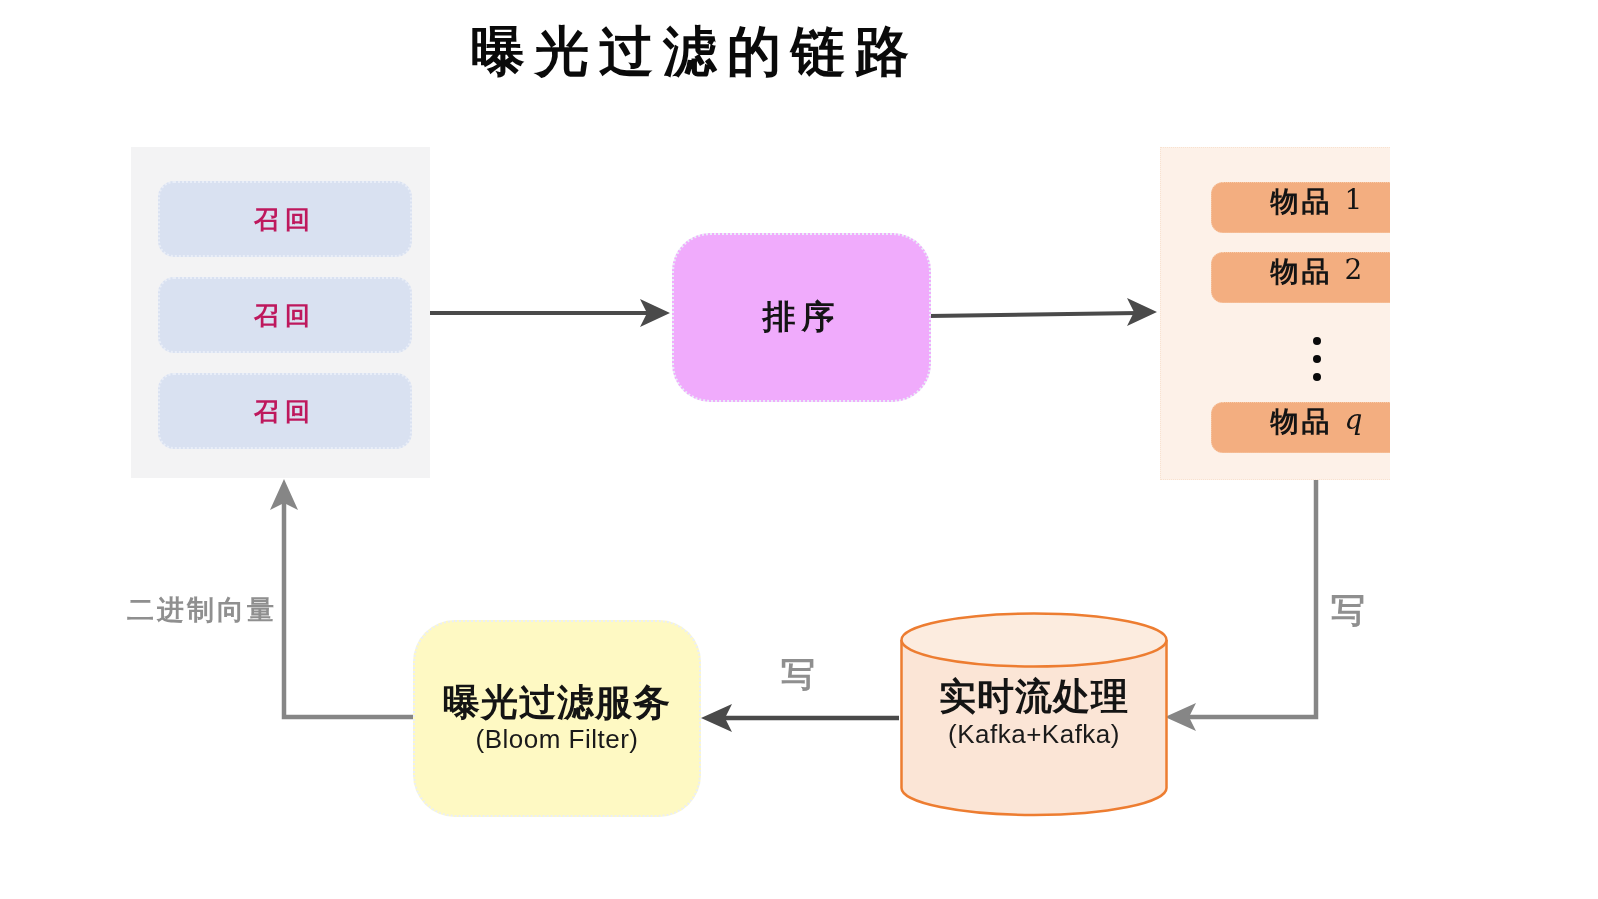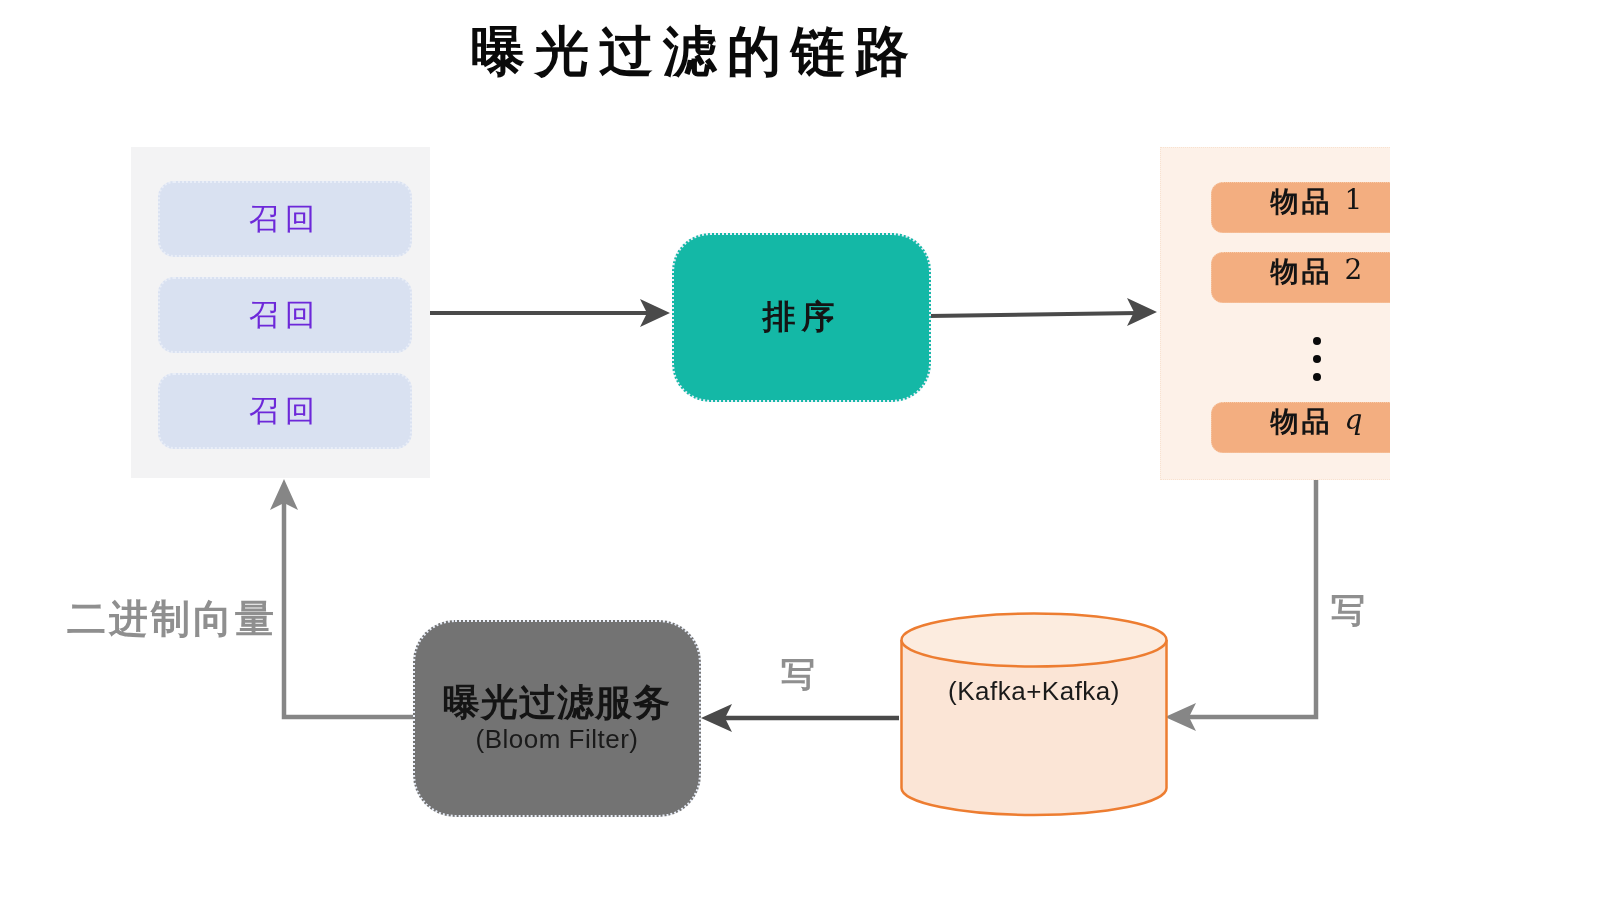--- a/index.html
+++ b/index.html
@@ -28,31 +28,31 @@
     left: 131px; top: 147px; width: 299px; height: 331px;
     background: #f3f3f4;
   }
   .recall-box {
     position: absolute;
     left: 27px; width: 250px; height: 72px;
     background: #d9e1f1;
     border: 2px dotted #e9eef8;
     border-radius: 16px;
     display: flex; align-items: center; justify-content: center;
-    font-size: 30px; font-weight: 400; color: #6d28d9;
+    font-size: 25px; font-weight: 700; color: #be185d;
     letter-spacing: 6px;
   }
   .recall-box.r1 { top: 34px; }
   .recall-box.r2 { top: 130px; }
   .recall-box.r3 { top: 226px; }
 
   
   .ranking-box {
     left: 672px; top: 233px; width: 255px; height: 165px;
-    background: #14b8a6;
+    background: #f0abfc;
     border: 2px dotted #e9eef8;
     border-radius: 38px;
     display: flex; align-items: center; justify-content: center;
     font-size: 33px; font-weight: 600; color: #141414;
     letter-spacing: 6px;
   }
 
   
   .items-panel {
     left: 1160px; top: 147px; width: 286px; height: 331px;
@@ -85,21 +85,21 @@
     align-items: center;
   }
   .v-ellipsis .dot {
     width: 8px; height: 8px; border-radius: 50%;
     background: #0a0a0a;
   }
 
   
   .filter-box {
     left: 413px; top: 620px; width: 284px; height: 193px;
-    background: #737373;
+    background: #fef9c3;
     border: 2px dotted #e9eef8;
     border-radius: 42px;
     display: flex; flex-direction: column; align-items: center; justify-content: center;
     color: #141414;
   }
   .node-title {
     font-size: 37px; font-weight: 700; letter-spacing: 1px;
     line-height: 1.15;
   }
   .node-subtitle {
@@ -117,21 +117,21 @@
 
   
   .edge-label {
     color: #8f8f8f;
     font-size: 34px; font-weight: 600;
   }
   .label-write-left  { left: 781px;  top: 652px; }
   .label-write-right { left: 1331px; top: 588px; }
   .label-binary-vector {
     left: 55px; top: 592px; width: 222px;
-    text-align: right; letter-spacing: 3px; font-size: 39px;
+    text-align: right; letter-spacing: 3px; font-size: 27px;
   }
 
   .connectors { left: 0; top: 0; pointer-events: none; }
 </style>
 </head>
 <body>
 
 <div class="canvas">
 
   <div class="abs diagram-title">曝光过滤的链路</div>
@@ -194,20 +194,21 @@
     <span class="dot"></span>
     <span class="dot"></span>
     <span class="dot"></span>
   </div>
 
   <svg class="abs stream-cyl" width="270" height="208" viewBox="0 0 270 208">
     <path d="M2.5 29 L2.5 177 A132.5 27 0 0 0 267.5 177 L267.5 29" fill="#fbe5d6" stroke="#ed7d31" stroke-width="2.5"></path>
     <ellipse cx="135" cy="29" rx="132.5" ry="26.5" fill="#fcecdf" stroke="#ed7d31" stroke-width="2.5"></ellipse>
   </svg>
   <div class="abs stream-text">
+    <div class="node-title">实时流处理</div>
     <div class="node-subtitle">(Kafka+Kafka)</div>
   </div>
 
   <div class="abs filter-box">
     <div class="node-title">曝光过滤服务</div>
     <div class="node-subtitle">(Bloom Filter)</div>
   </div>
 
   <div class="abs edge-label label-write-left">写</div>
   <div class="abs edge-label label-write-right">写</div>

